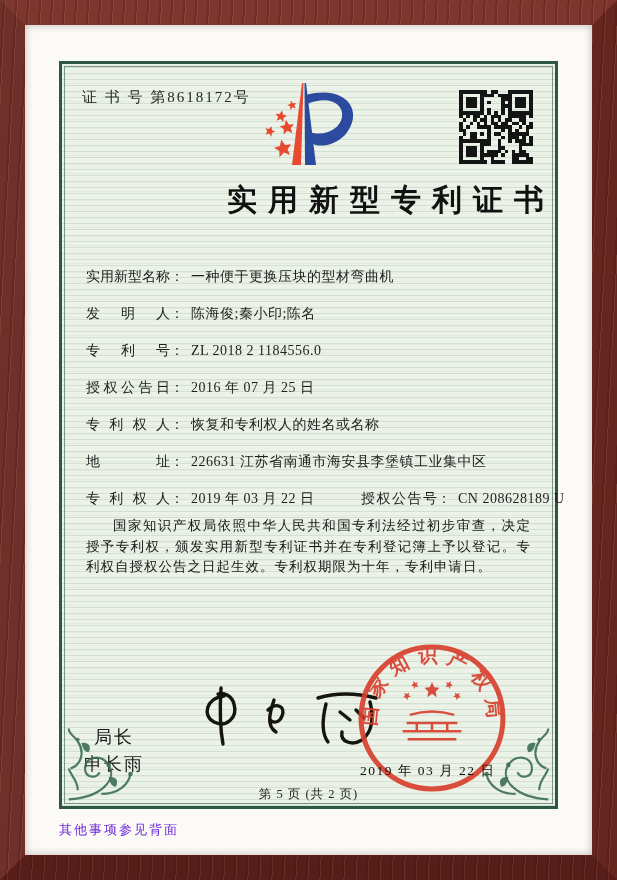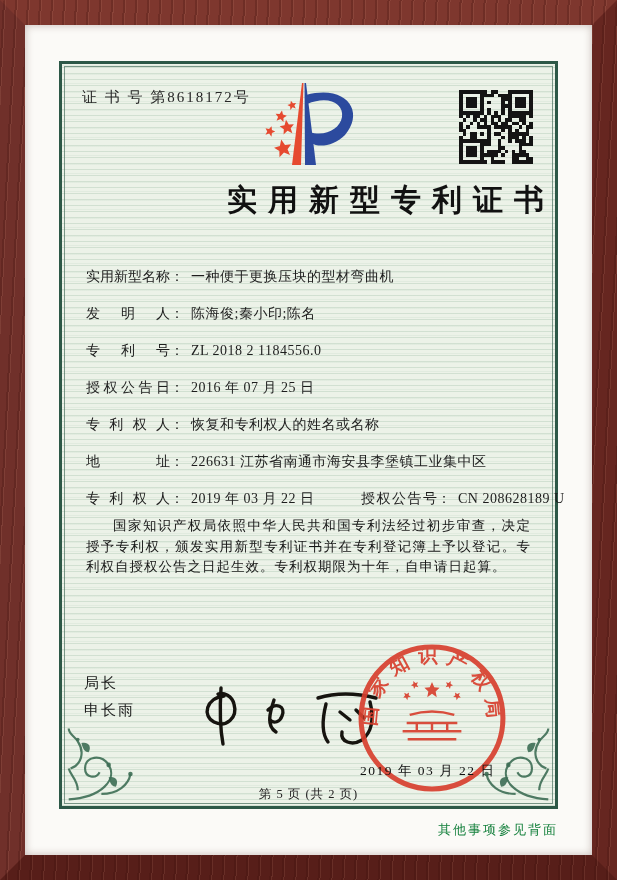--- a/index.html
+++ b/index.html
@@ -55,28 +55,28 @@
     display:inline-block; width:84px; vertical-align:bottom;
     text-align:justify; text-align-last:justify; letter-spacing:0;
   }
   .fcolon { display:inline-block; }
   .fvalue { margin-left:7px; letter-spacing:.5px; }
   .grant-pair2 { position:absolute; left:275px; top:0; }
   .grant-pair2 .flabel { width:76px; }
   .paras { position:absolute; top:452px; left:24px; right:24px; font-size:13.5px; line-height:20.5px; text-align:justify; color:#161616; }
   .paras p { text-indent:2em; letter-spacing:1px; margin-bottom:2px; }
   .signature { position:absolute; top:618px; left:128px; width:210px; height:70px; }
-  .director { position:absolute; top:606px; left:22px; font-size:15px; line-height:27px; letter-spacing:2px; color:#1a1a1a; }
+  .director { position:absolute; top:660px; left:22px; font-size:18px; line-height:27px; letter-spacing:2px; color:#1a1a1a;text-align:center; }
   .seal { position:absolute; top:578px; left:294px; width:152px; height:152px; opacity:.92; }
   .seal-date { position:absolute; top:698px; left:298px; font-size:13.5px; letter-spacing:1.5px; color:#111; }
   .page-info { position:absolute; top:722px; left:0; width:100%; text-align:center; font-size:12.5px; letter-spacing:1px; color:#222; }
   .ornament { position:absolute; bottom:3px; width:100px; height:118px; pointer-events:none; }
   .ornament.br { right:3px; }
   .ornament.bl { left:3px; transform:scaleX(-1); }
-  .backside-note { text-align:right; margin-top:12px; font-size:13px; letter-spacing:2px; color:#15803d; }
+  .backside-note { text-align:left; margin-top:12px; font-size:13px; letter-spacing:2px; color:#6d28d9; }
 </style>
 </head>
 <body>
 
 <div class="frame">
   <div class="mat">
 
     <div class="cert">
 
       <div class="cert-no">证 书 号 第8618172号</div>
@@ -383,21 +383,21 @@
         </div>
         <div class="frow">
           <span class="flabel">专利权人</span><span class="fcolon">：</span><span class="fvalue">2019 年 03 月 22 日</span>
           <span class="grant-pair2">
             <span class="flabel">授权公告号</span><span class="fcolon">：</span><span class="fvalue">CN 208628189 U</span>
           </span>
         </div>
       </div>
 
       <div class="paras">
-        <p>国家知识产权局依照中华人民共和国专利法经过初步审查，决定授予专利权，颁发实用新型专利证书并在专利登记簿上予以登记。专利权自授权公告之日起生效。专利权期限为十年，自申请日起算。</p>
+        <p>国家知识产权局依照中华人民共和国专利法经过初步审查，决定授予专利权，颁发实用新型专利证书并在专利登记簿上予以登记。专利权自授权公告之日起生效。专利权期限为十年，专利申请日。</p>
       </div>
 
       <div class="director">
         <div>局长</div>
         <div>申长雨</div>
       </div>
 
       <div class="signature">
         <svg viewBox="0 0 210 70" width="210" height="70">
           <g fill="none" stroke="#16140f" stroke-width="3.4" stroke-linecap="round" stroke-linejoin="round">

